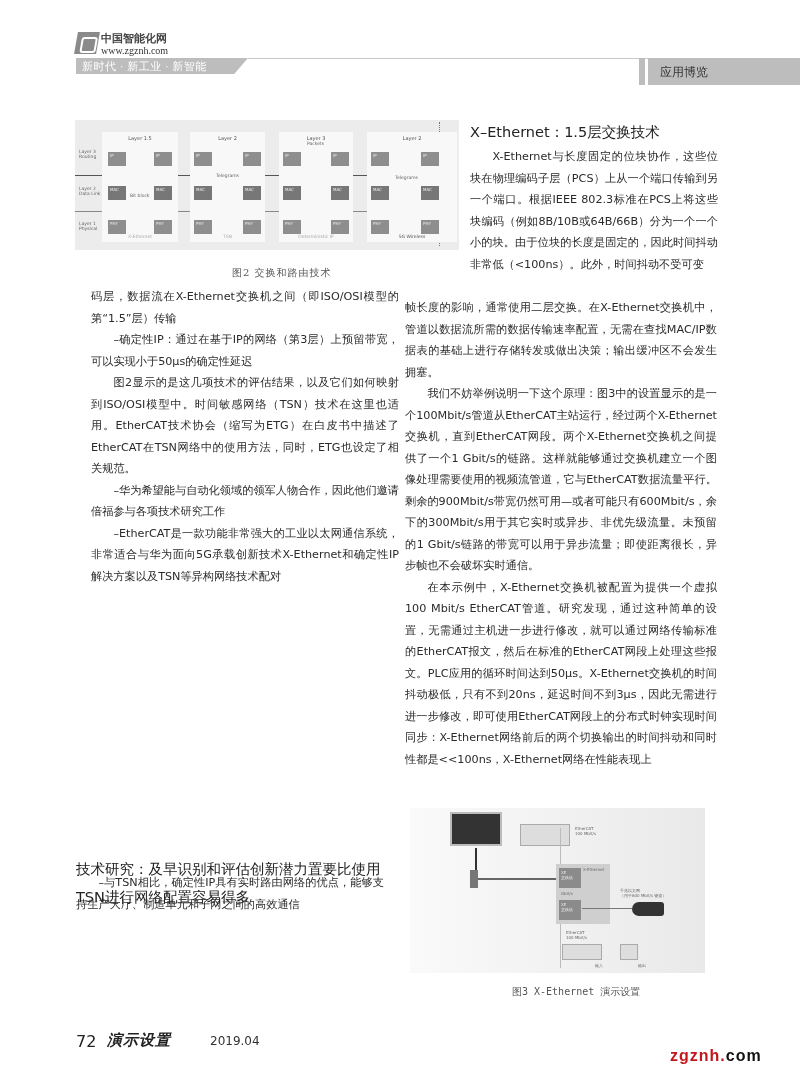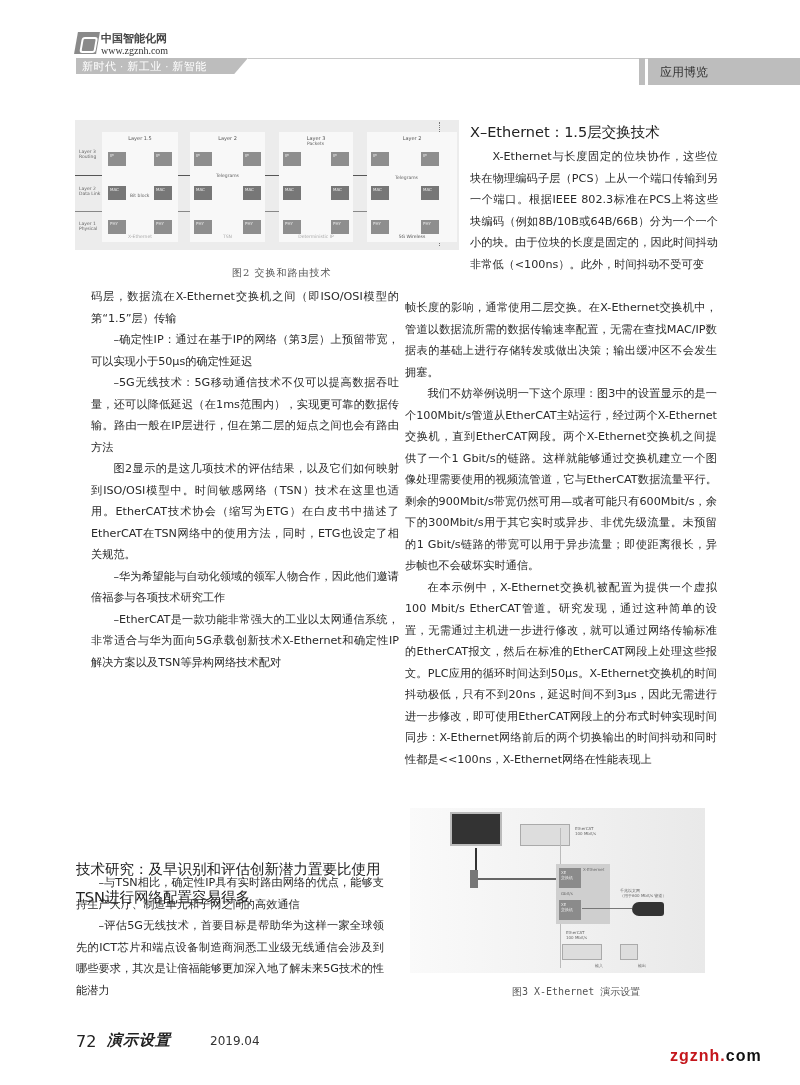--- a/index.html
+++ b/index.html
@@ -116,29 +116,27 @@
     <div class="blk" style="left:4px;top:88px">PHY</div>
     <div class="blk" style="left:54px;top:88px">PHY</div>
     <div class="cap" style="color:#555">5G Wireless</div>
   </div>
 </div>
 <div class="abs" id="fig2-caption">图2  交换和路由技术</div>
 
 <div class="col" id="col-left">
   <p>码层，数据流在X-Ethernet交换机之间（即ISO/OSI模型的第“1.5”层）传输</p>
   <p class="ind">–确定性IP：通过在基于IP的网络（第3层）上预留带宽，可以实现小于50μs的确定性延迟</p>
-  <p class="ind">–5G无线技术：5G移动通信技术不仅可以提高数据吞吐量，还可以降低延迟（在1ms范围内），实现更可靠的数据传输。路由一般在IP层进行，但在第二层的短点之间也会有路由方法</p>
   <p class="ind">图2显示的是这几项技术的评估结果，以及它们如何映射到ISO/OSI模型中。时间敏感网络（TSN）技术在这里也适用。EtherCAT技术协会（缩写为ETG）在白皮书中描述了EtherCAT在TSN网络中的使用方法，同时，ETG也设定了相关规范。</p>
   <p class="ind">–华为希望能与自动化领域的领军人物合作，因此他们邀请倍福参与各项技术研究工作</p>
   <p class="ind">–EtherCAT是一款功能非常强大的工业以太网通信系统，非常适合与华为面向5G承载创新技术X-Ethernet和确定性IP解决方案以及TSN等异构网络技术配对</p>
 </div>
 <div class="h2" id="h-research">技术研究：及早识别和评估创新潜力置要比使用TSN进行网络配置容易得多</div>
 <div class="col" id="col-left2">
   <p class="ind">–与TSN相比，确定性IP具有实时路由网络的优点，能够支持生产大厅、制造单元和子网之间的高效通信</p>
-  <p class="ind">–评估5G无线技术，首要目标是帮助华为这样一家全球领先的ICT芯片和端点设备制造商洞悉工业级无线通信会涉及到哪些要求，其次是让倍福能够更加深入地了解未来5G技术的性能潜力</p>
 </div>
 
 <div class="h2" id="h-xeth">X–Ethernet：1.5层交换技术</div>
 <div class="narrow-right">
     <p style="text-indent:2em">X-Ethernet与长度固定的位块协作，这些位块在物理编码子层（PCS）上从一个端口传输到另一个端口。根据IEEE 802.3标准在PCS上将这些块编码（例如8B/10B或64B/66B）分为一个一个小的块。由于位块的长度是固定的，因此时间抖动非常低（&lt;100ns）。此外，时间抖动不受可变</p>
   </div>
 <div class="col" style="left:405px;top:297px;width:312px">
   <p>帧长度的影响，通常使用二层交换。在X-Ethernet交换机中，管道以数据流所需的数据传输速率配置，无需在查找MAC/IP数据表的基础上进行存储转发或做出决策；输出缓冲区不会发生拥塞。</p>
   <p class="ind">我们不妨举例说明一下这个原理：图3中的设置显示的是一个100Mbit/s管道从EtherCAT主站运行，经过两个X-Ethernet交换机，直到EtherCAT网段。两个X-Ethernet交换机之间提供了一个1 Gbit/s的链路。这样就能够通过交换机建立一个图像处理需要使用的视频流管道，它与EtherCAT数据流量平行。剩余的900Mbit/s带宽仍然可用—或者可能只有600Mbit/s，余下的300Mbit/s用于其它实时或异步、非优先级流量。未预留的1 Gbit/s链路的带宽可以用于异步流量；即使距离很长，异步帧也不会破坏实时通信。</p>
   <p class="ind">在本示例中，X-Ethernet交换机被配置为提供一个虚拟100 Mbit/s EtherCAT管道。研究发现，通过这种简单的设置，无需通过主机进一步进行修改，就可以通过网络传输标准的EtherCAT报文，然后在标准的EtherCAT网段上处理这些报文。PLC应用的循环时间达到50μs。X-Ethernet交换机的时间抖动极低，只有不到20ns，延迟时间不到3μs，因此无需进行进一步修改，即可使用EtherCAT网段上的分布式时钟实现时间同步：X-Ethernet网络前后的两个切换输出的时间抖动和同时性都是&lt;&lt;100ns，X-Ethernet网络在性能表现上</p>

